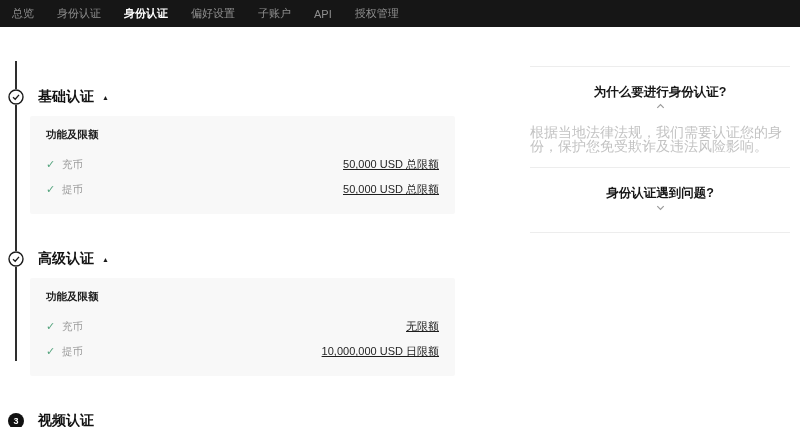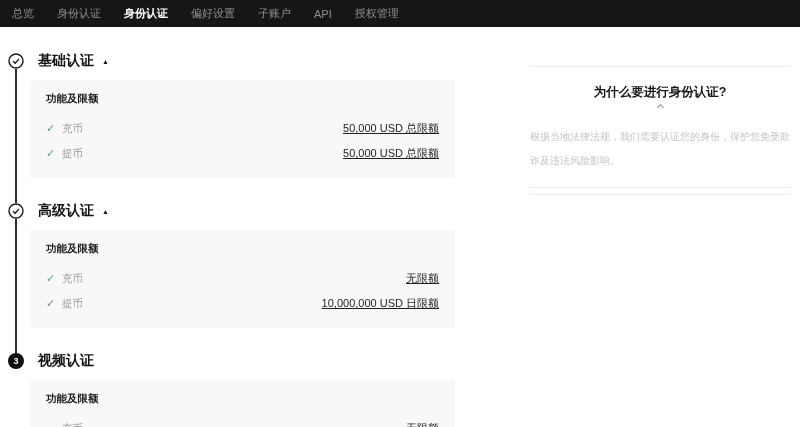--- a/index.html
+++ b/index.html
@@ -27,20 +27,21 @@
 
   
   .timeline-line{
     position:absolute; left:7px; top:9px; width:2px; height:300px;
     background:#2e2e2e; z-index:0;
   }
   section{ margin-bottom:24px; position:relative; z-index:1; }
   .sec-header{
     display:flex; align-items:center; height:18px; margin-bottom:10px;
     cursor:pointer;
+    margin-top:36px;
   }
   .step-icon{
     width:16px; height:16px; flex:0 0 16px; background:#ffffff;
     display:flex; align-items:center; justify-content:center;
   }
   .step-badge{
     width:16px; height:16px; flex:0 0 16px; border-radius:50%;
     background:#111111; color:#ffffff; font-size:9px; font-weight:bold;
     display:flex; align-items:center; justify-content:center;
   }
@@ -62,21 +63,21 @@
   .faq-heading{ font-size:13.5px; font-weight:bold; color:#121212; height:18px; }
   .divider{ height:1px; background:#ededed; margin-top:14px; }
   .faq-item{ cursor:pointer; }
   .faq-q{
     display:flex; align-items:center; justify-content:space-between;
     padding:17px 0 13px 0;
     flex-direction:column;
   }
   .faq-q-text{ font-size:12.5px; font-weight:bold; color:#161616; }
   .faq-answer{
-    font-size:10px; line-height:24px; color:#c3c3c3; margin:0 0 14px 0;
+    font-size:14px; line-height:14px; color:#c3c3c3; margin:0 0 14px 0;
     width:262px;
   }
   .chev svg{ display:block; }
 </style>
 </head>
 <body>
 
 <div class="screen">
 
   <nav class="topnav">
@@ -171,17 +172,27 @@
           <span class="chev">
             <svg width="11" height="11" viewBox="0 0 12 12">
                 <path d="M2.5 7.5 L6 4 L9.5 7.5" fill="none" stroke="#9a9a9a" stroke-width="1.3"></path>
               </svg>
           </span>
         </div>
         <p class="faq-answer">根据当地法律法规，我们需要认证您的身份，保护您免受欺诈及违法风险影响。</p>
       </div>
       <div class="divider" style="margin-top:0;"></div>
 
+      <div class="faq-item">
+        <div class="faq-q">
+          <span class="faq-q-text">身份认证遇到问题?</span>
+          <span class="chev">
+            <svg width="11" height="11" viewBox="0 0 12 12">
+                <path d="M2.5 4.5 L6 8 L9.5 4.5" fill="none" stroke="#9a9a9a" stroke-width="1.3"></path>
+              </svg>
+          </span>
+        </div>
+      </div>
       <div class="divider" style="margin-top:6px;"></div>
     </div>
 
   </div>
 </div>
 
 </body></html>

